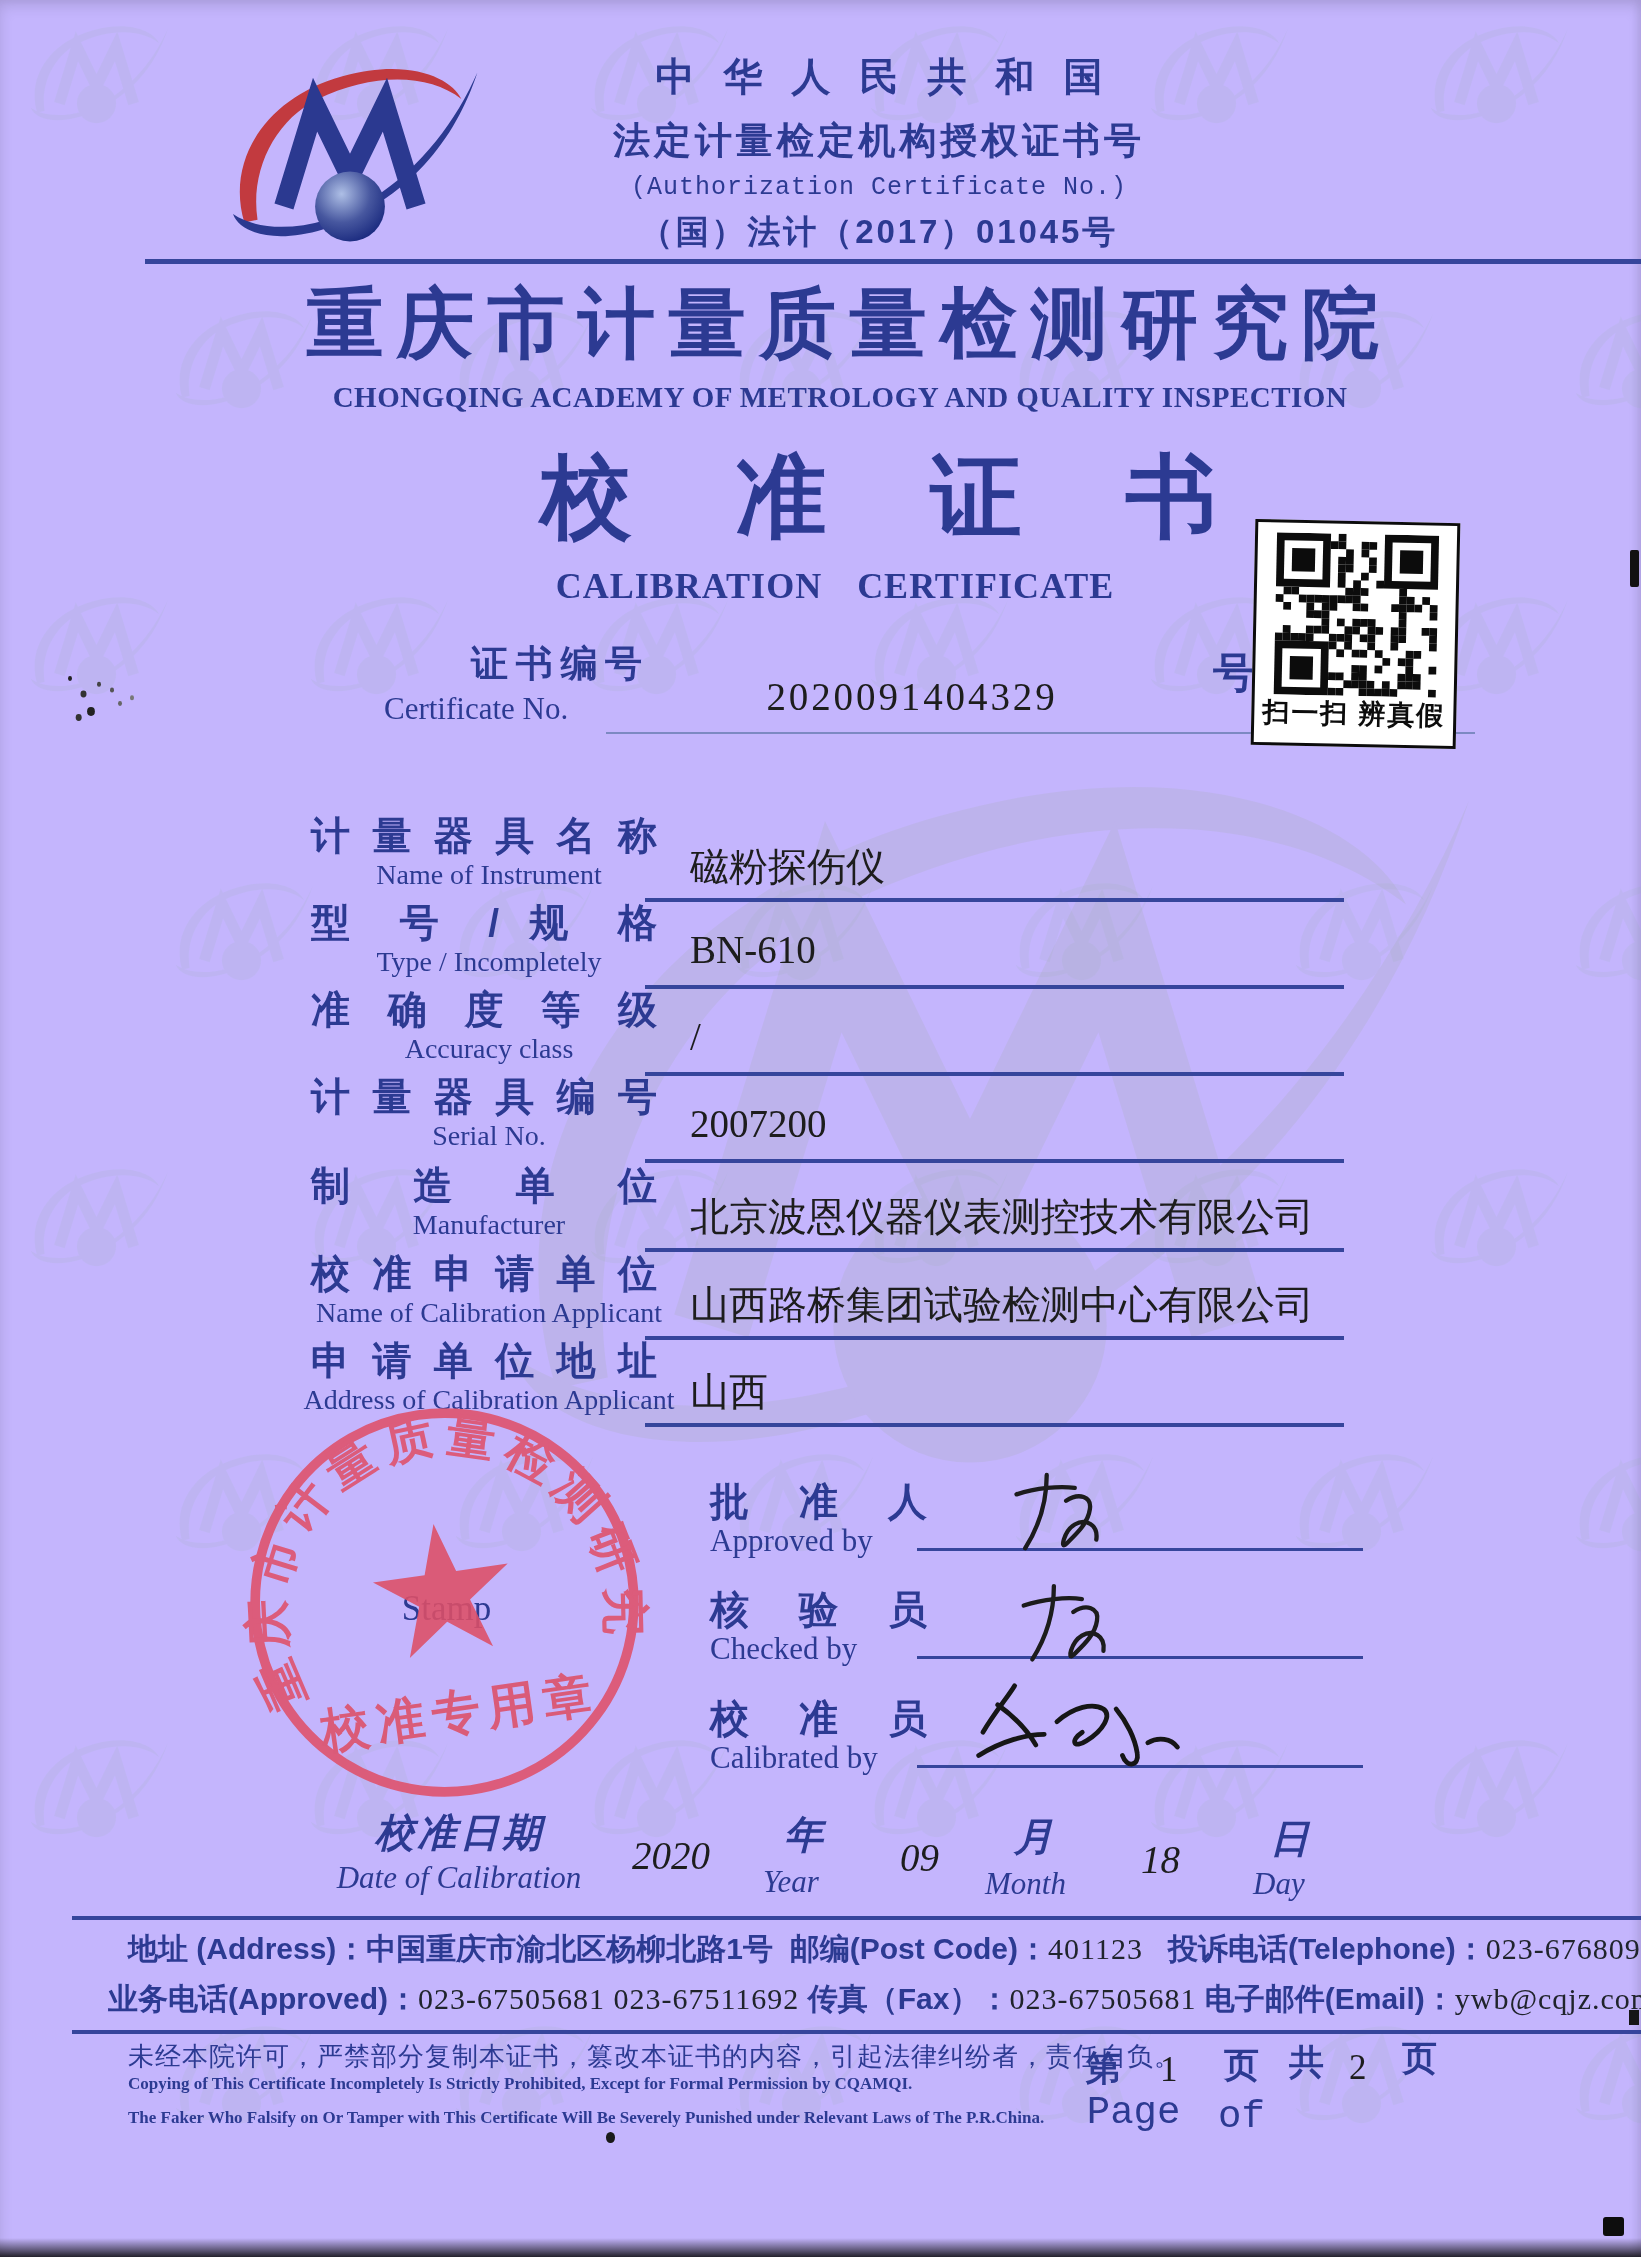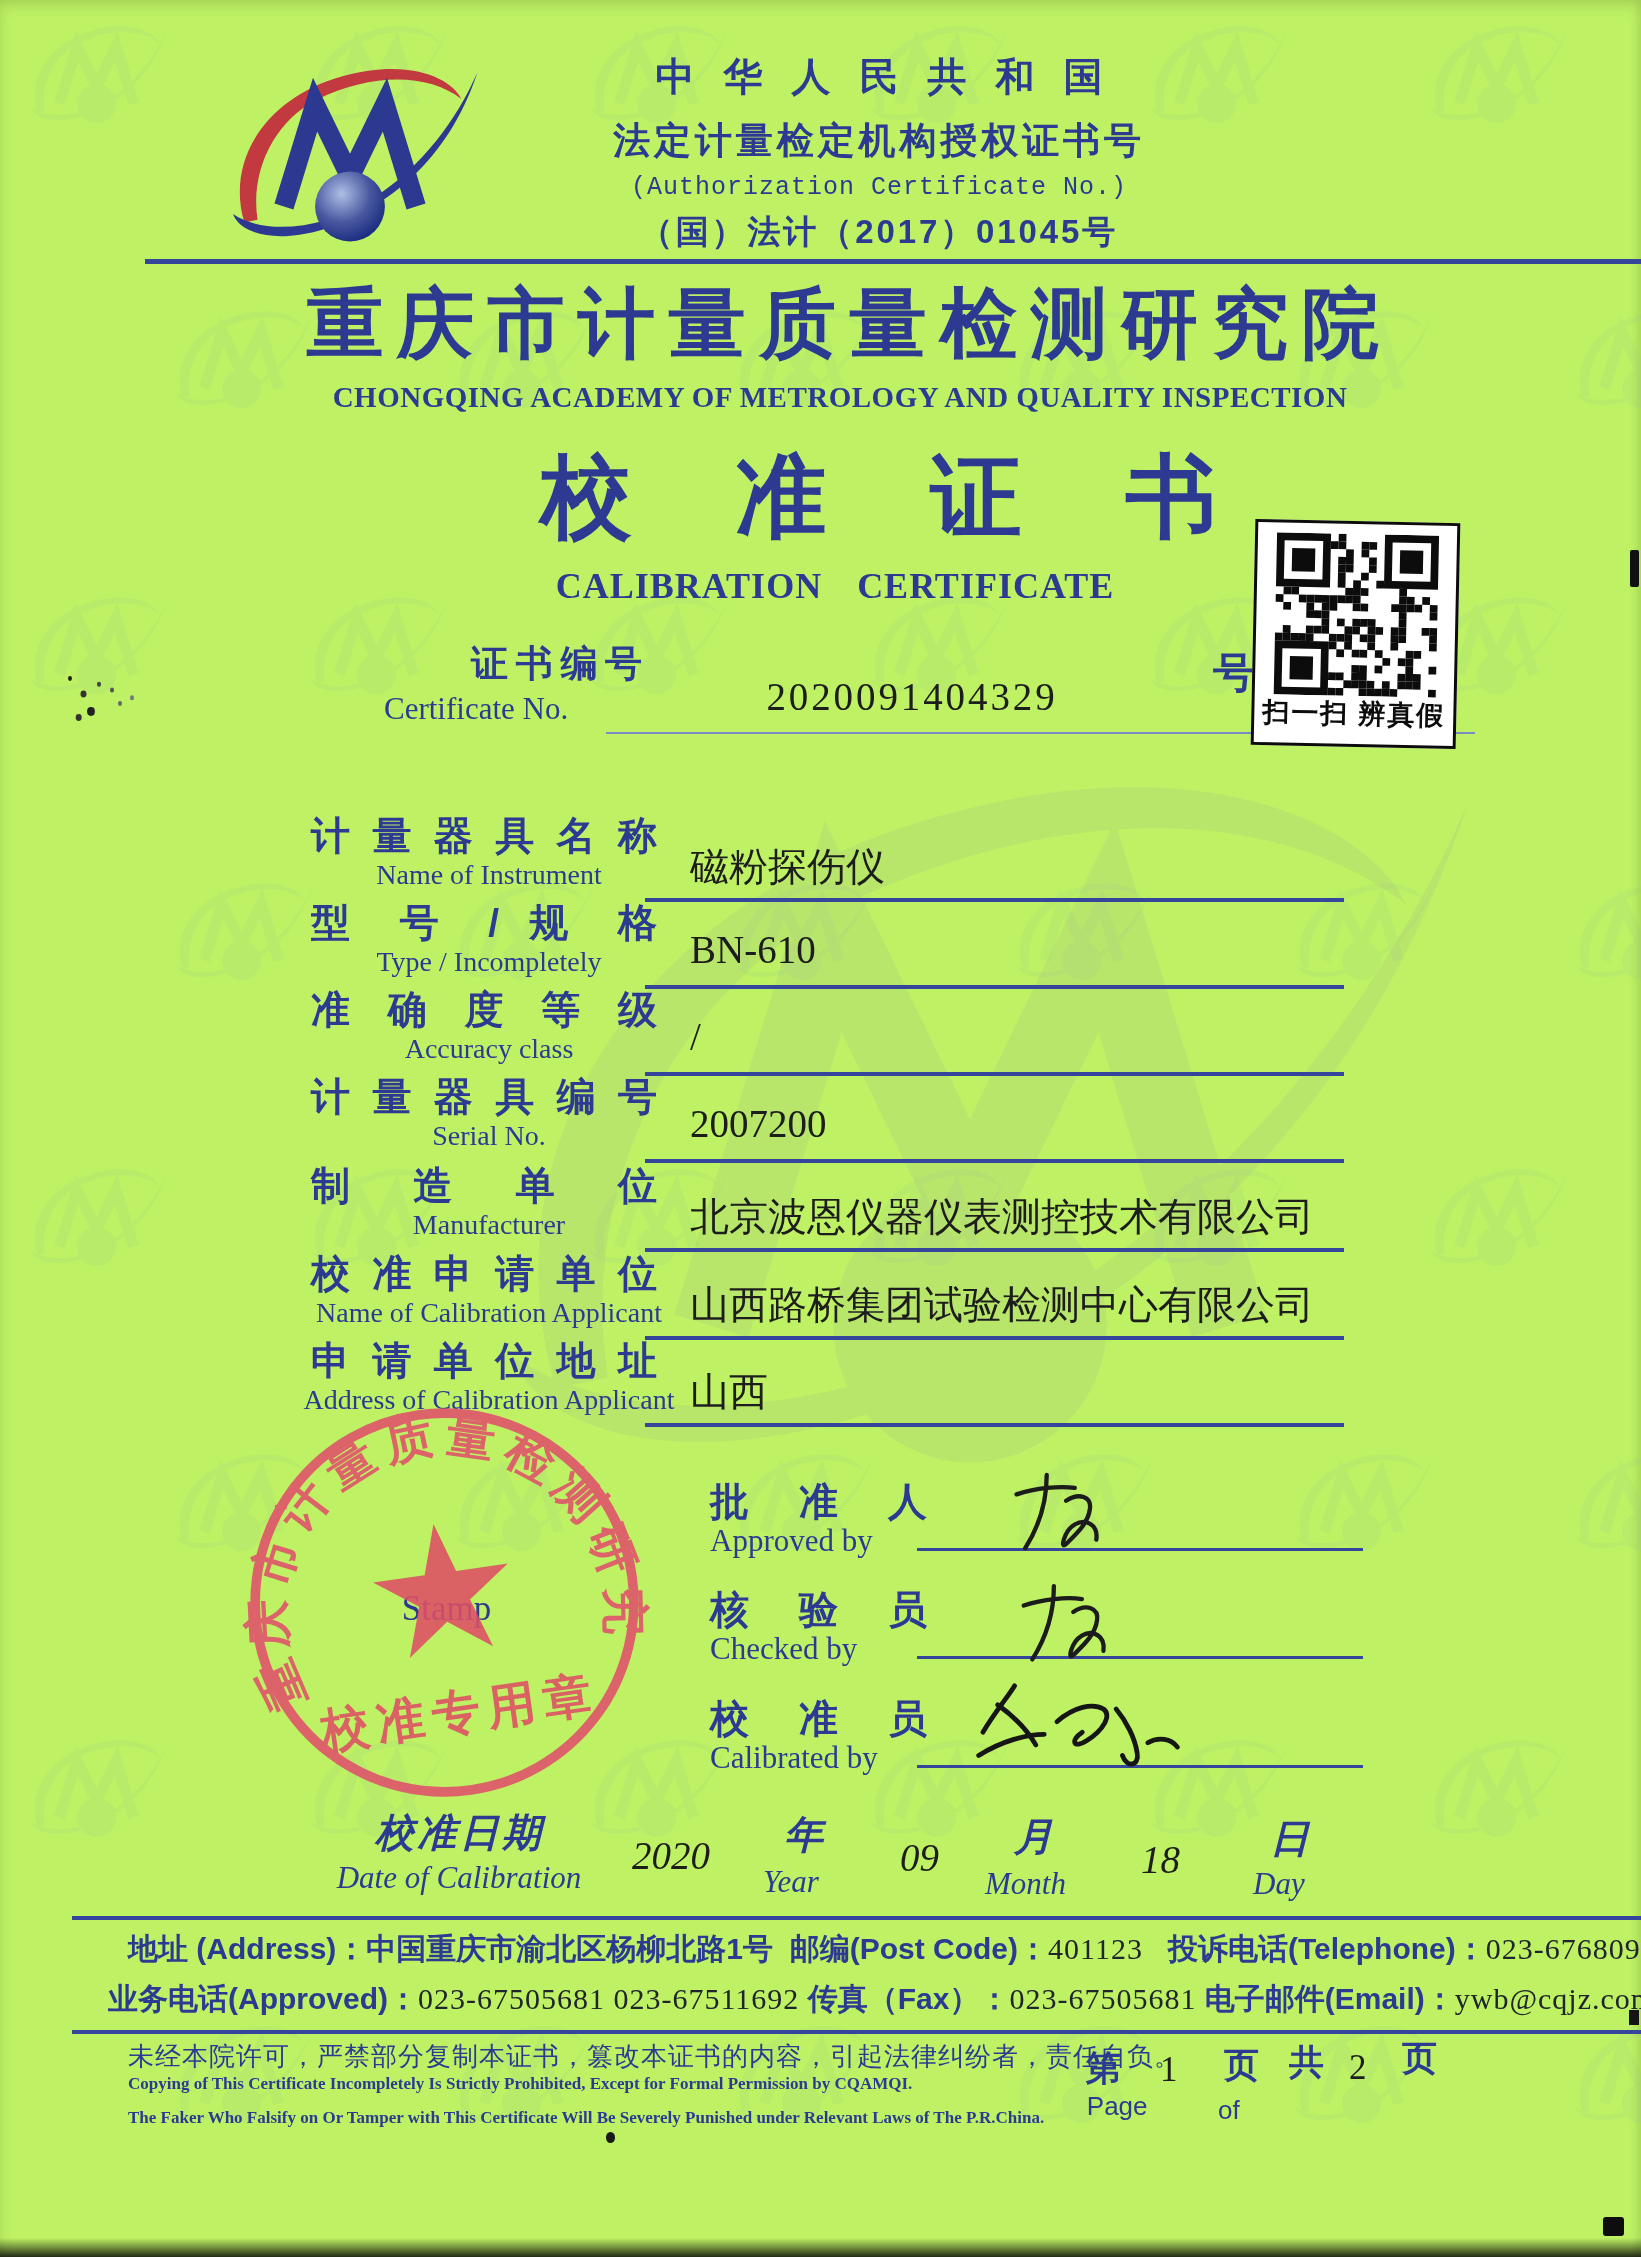--- a/index.html
+++ b/index.html
@@ -5,21 +5,21 @@
   :root{
     --ink:#2c3a92;
     --ink-soft:#3a4aa0;
     --line:#36459c;
     --black:#1d1d1d;
     --red:#e0506a;
   }
   html,body{margin:0;padding:0;background:#555;}
   .page{
     position:relative;width:1641px;height:2257px;margin:0 auto;
-    background:#bef264;overflow:hidden;
+    background:#c4b5fd;overflow:hidden;
     font-family:"Liberation Sans","DejaVu Sans",sans-serif;
     box-shadow:inset 0 5.8px 13.5px rgba(0,0,0,.12), inset -3.9px 0 7.7px rgba(0,0,0,.05);
   }
   .abs{position:absolute;}
   .cn{color:var(--ink);}
   .serif{font-family:"Liberation Serif","DejaVu Serif",serif;}
   .mono{font-family:"Liberation Mono","DejaVu Sans Mono",monospace;}
   .jfy{text-align:justify;text-align-last:justify;}
   .nowrap{white-space:nowrap;}
 
@@ -90,21 +90,21 @@
   .contact-line .val{color:#20242c;font-family:"Liberation Serif",serif;letter-spacing:1px;}
 
   
   .disc-cn{left:128px;top:2039px;font-size:26px;color:var(--ink);z-index:2;letter-spacing:1px;}
   .disc-en{position:absolute;left:128px;color:var(--ink);font-family:"Liberation Serif",serif;font-weight:700;font-size:17px;z-index:2;white-space:nowrap;}
   .de1{top:2074px;}
   .de2{top:2108px;}
   .pagenums{left:1081px;top:2033px;width:406px;height:106px;z-index:2;}
   .pg{position:absolute;font-size:35px;font-weight:600;color:var(--ink);}
   .pg-num{position:absolute;font-size:35px;color:var(--black);font-family:"Liberation Serif",serif;}
-  .pg-en{position:absolute;font-size:26px;color:var(--ink);font-family:Liberation Sans, sans-serif;}
+  .pg-en{position:absolute;font-size:39px;color:var(--ink);font-family:Liberation Mono, monospace;}
 
   
   .artifact{position:absolute;z-index:5;}
   .bottom-shadow{left:0;bottom:0;width:1641px;height:19.3px;background:linear-gradient(to top,rgba(10,10,10,.85),rgba(10,10,10,0));}
   .edge-speck-a{left:1630px;top:550px;width:8.7px;height:37px;background:#111;border-radius:1.9px;}
   .edge-speck-b{left:1629px;top:2010px;width:9.7px;height:15.4px;background:#151515;}
   .edge-speck-c{left:1603px;top:2217px;width:21px;height:19.3px;background:#0d0d0d;border-radius:2.9px;}
   .ink-specks{left:68px;top:676px;width:3.9px;height:4.8px;background:#222;border-radius:50%;
     box-shadow:13.5px 15.4px 0 1px #333,29px 5.8px 0 0 #444,42px 11.6px 0 0 #555,21px 33px 0 1.9px #222,
                50px 25px 0 0 #666,8.7px 39px 0 1px #333,62px 19.3px 0 0 #777;}

